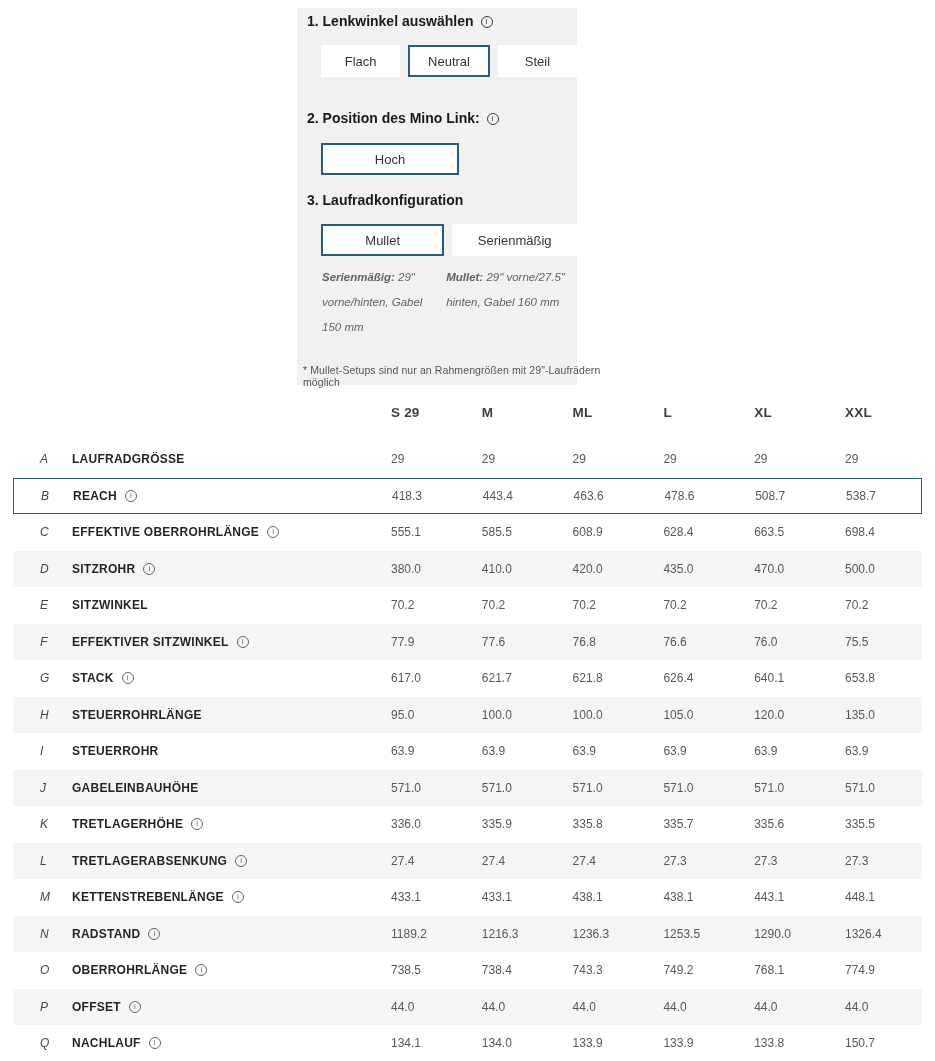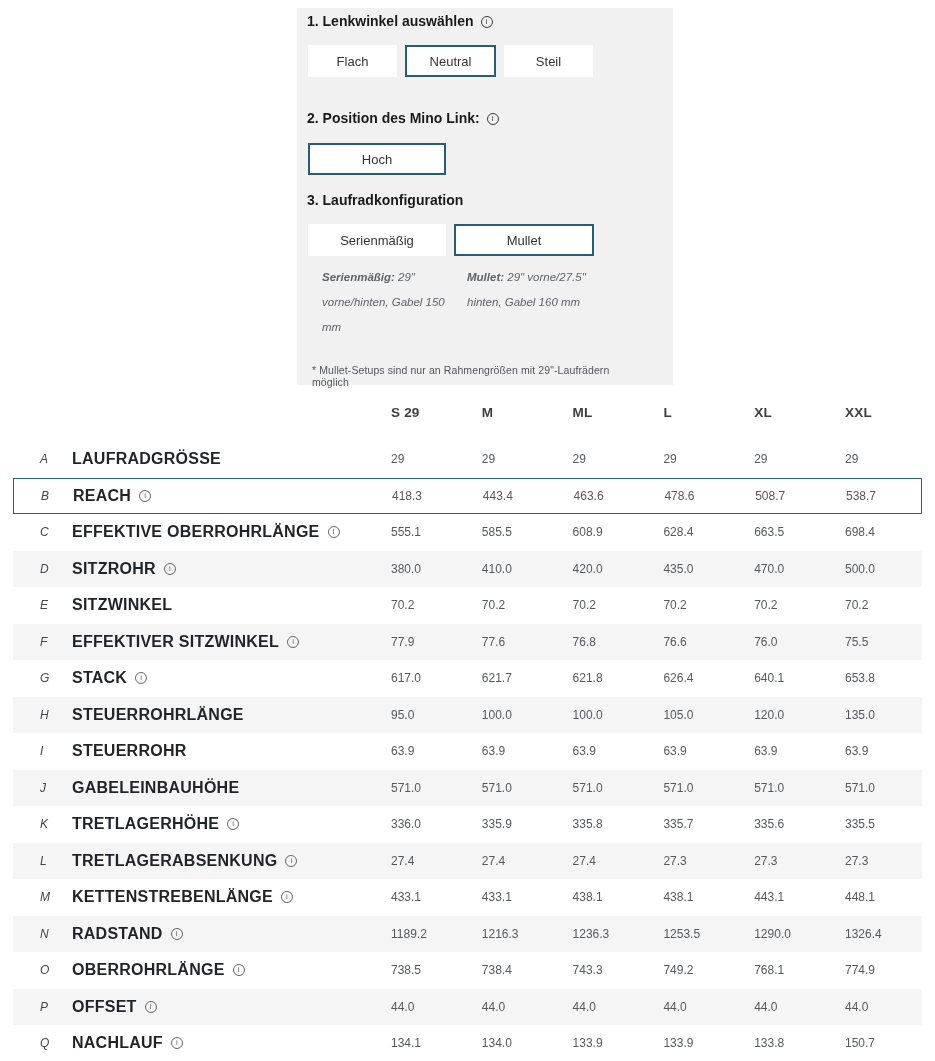--- a/index.html
+++ b/index.html
@@ -12,29 +12,29 @@
   * { margin: 0; padding: 0; box-sizing: border-box; }
   html, body { background: #ffffff; }
   body {
     width: 935px; height: 1061px; position: relative; overflow: hidden;
     font-family: "Liberation Sans", "DejaVu Sans", sans-serif;
     -webkit-font-smoothing: antialiased;
   }
 
   
   .config-panel {
-    position: absolute; left: 297px; top: 8px; width: 376px; height: 377px;
+    position: absolute; left: 297px; top: 8px; width: 280px; height: 377px;
     background: var(--panel-bg);
   }
   .section { position: absolute; left: 0; width: 100%; }
   .sec-heading {
     margin-left: 10px; font-size: 14px; font-weight: bold; color: #1a1a1a;
     line-height: 17px; display: flex; align-items: center; gap: 7px;
   }
-  .btn-row { display: flex; gap: 8px; padding-left: 11px; }
+  .btn-row { display: flex; gap: 8px; padding-left: 24px; }
   .opt-btn {
     height: 32px; background: #ffffff; border: none;
     display: inline-flex; align-items: center; justify-content: center;
     font-family: inherit; font-size: 13px; color: #333333; cursor: pointer;
   }
   .opt-btn.selected { border: 2px solid var(--accent); }
   .section[data-section="0"] .opt-btn { width: 89px; }
   .section[data-section="0"] .opt-btn:nth-child(2) { width: 91px; }
   .section[data-section="1"] .opt-btn,
   .section[data-section="2"] .opt-btn { width: 138px; }
@@ -49,21 +49,21 @@
 
   .desc-row { display: flex; margin-top: 9px; padding-left: 25px; }
   .desc {
     font-style: italic; font-size: 11.5px; line-height: 25px; color: #5f6368;
   }
   .desc .b { font-weight: bold; }
   .desc-left  { width: 134px; margin-right: 11px; }
   .desc-right { width: 155px; }
 
   .footnote {
-    position: absolute; left: 15px; top: 356px; width: 325px;
+    position: absolute; left: 6px; top: 356px; width: 325px;
     font-size: 10.5px; color: #52565a; letter-spacing: 0.1px;
   }
 
   
   .info-icon {
     width: 12px; height: 12px; border: 1px solid currentColor; border-radius: 50%;
     display: inline-flex; align-items: center; justify-content: center;
     font-size: 8px; font-weight: normal; font-style: normal; line-height: 1;
     color: #5c5c5c; flex: none;
   }
@@ -83,21 +83,21 @@
     height: 36.5px; align-items: center; background: #ffffff;
   }
   .t-row.shaded { background: var(--stripe); }
   .t-row.highlighted { border: 1.5px solid var(--accent); background: #ffffff; }
   .name-cell { display: flex; align-items: center; }
   .row-letter {
     margin-left: 27px; width: 32px; flex: none;
     font-style: italic; font-size: 12px; color: #42464a;
   }
   .row-label {
-    font-size: 16px; font-weight: bold; letter-spacing: 0.25px;
+    font-size: 12px; font-weight: bold; letter-spacing: 0.25px;
     color: var(--label-color);
   }
   .name-cell .info-icon { margin-left: 8px; width: 12px; height: 12px; color: #666; }
   .cell-value { font-size: 12px; color: var(--value-color); }
 </style>
 </head>
 <body>
 
 <div class="config-panel">
 
@@ -121,22 +121,22 @@
     <div class="btn-row">
         <button class="opt-btn selected">Hoch</button>
       </div>
   </div>
 
   <div class="section" data-section="2">
     <div class="sec-heading">
       <span>3. Laufradkonfiguration</span>
     </div>
     <div class="btn-row">
+        <button class="opt-btn selected">Mullet</button>
         <button class="opt-btn">Serienmäßig</button>
-        <button class="opt-btn selected">Mullet</button>
       </div>
     <div class="desc-row">
       <div class="desc desc-left"><span class="b">Serienmäßig:</span><span> 29" vorne/hinten, Gabel 150 mm</span></div>
       <div class="desc desc-right"><span class="b">Mullet:</span><span> 29" vorne/27.5" hinten, Gabel 160 mm</span></div>
     </div>
   </div>
 
   <div class="footnote">* Mullet-Setups sind nur an Rahmengrößen mit 29"-Laufrädern möglich</div>
 </div>
 

